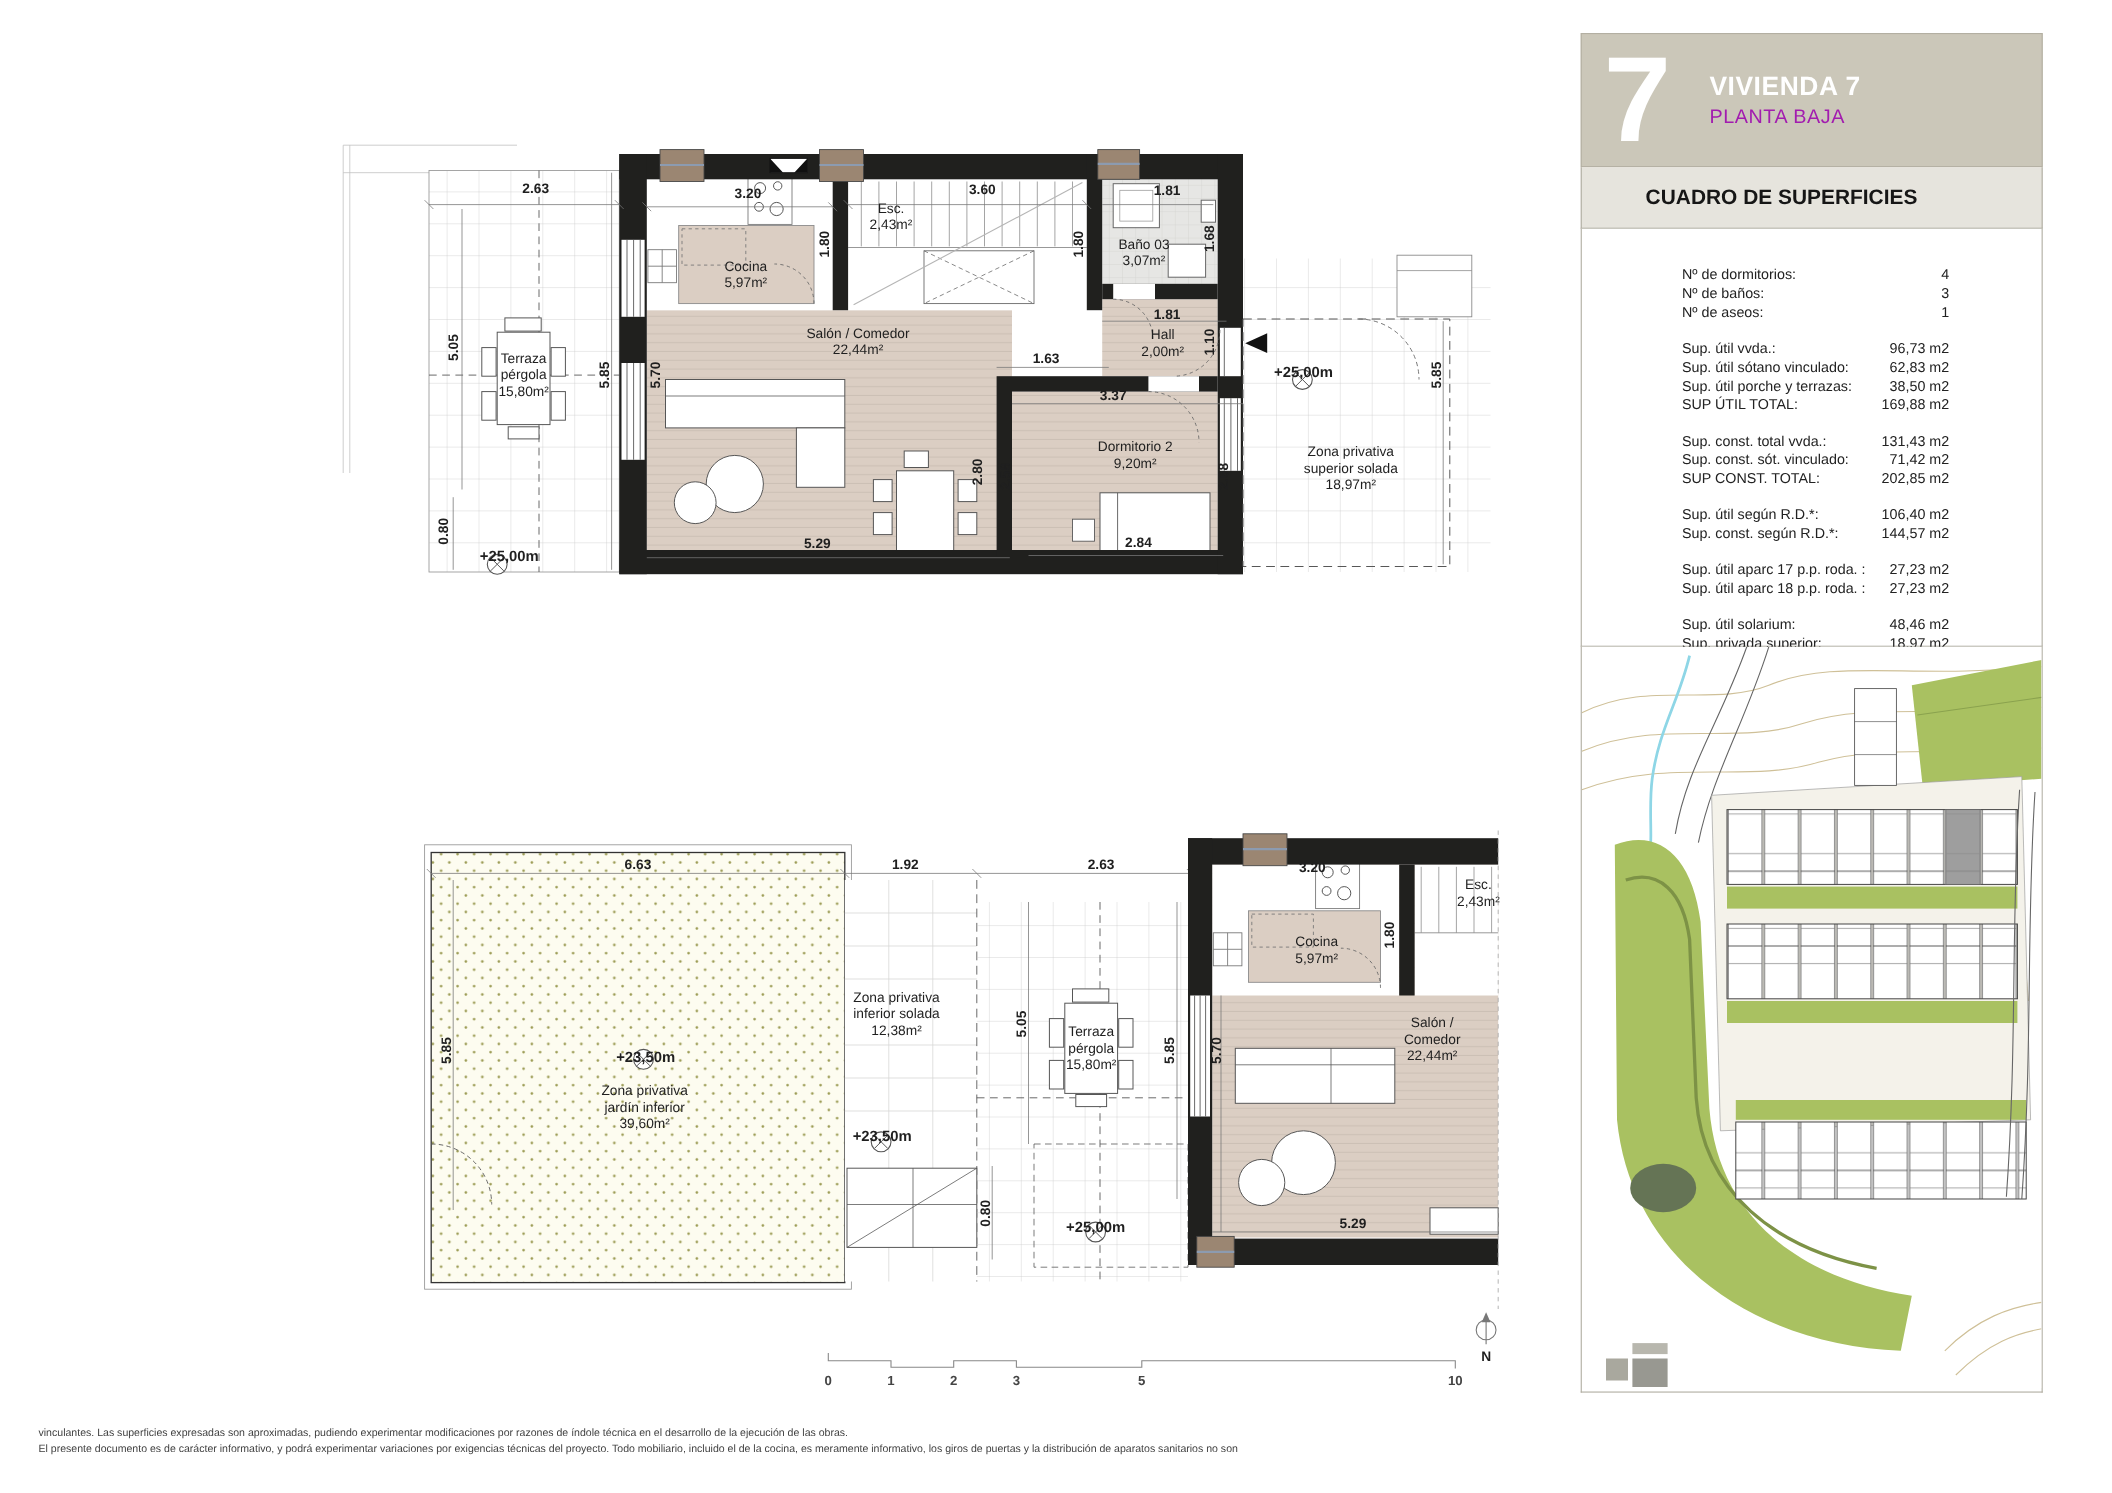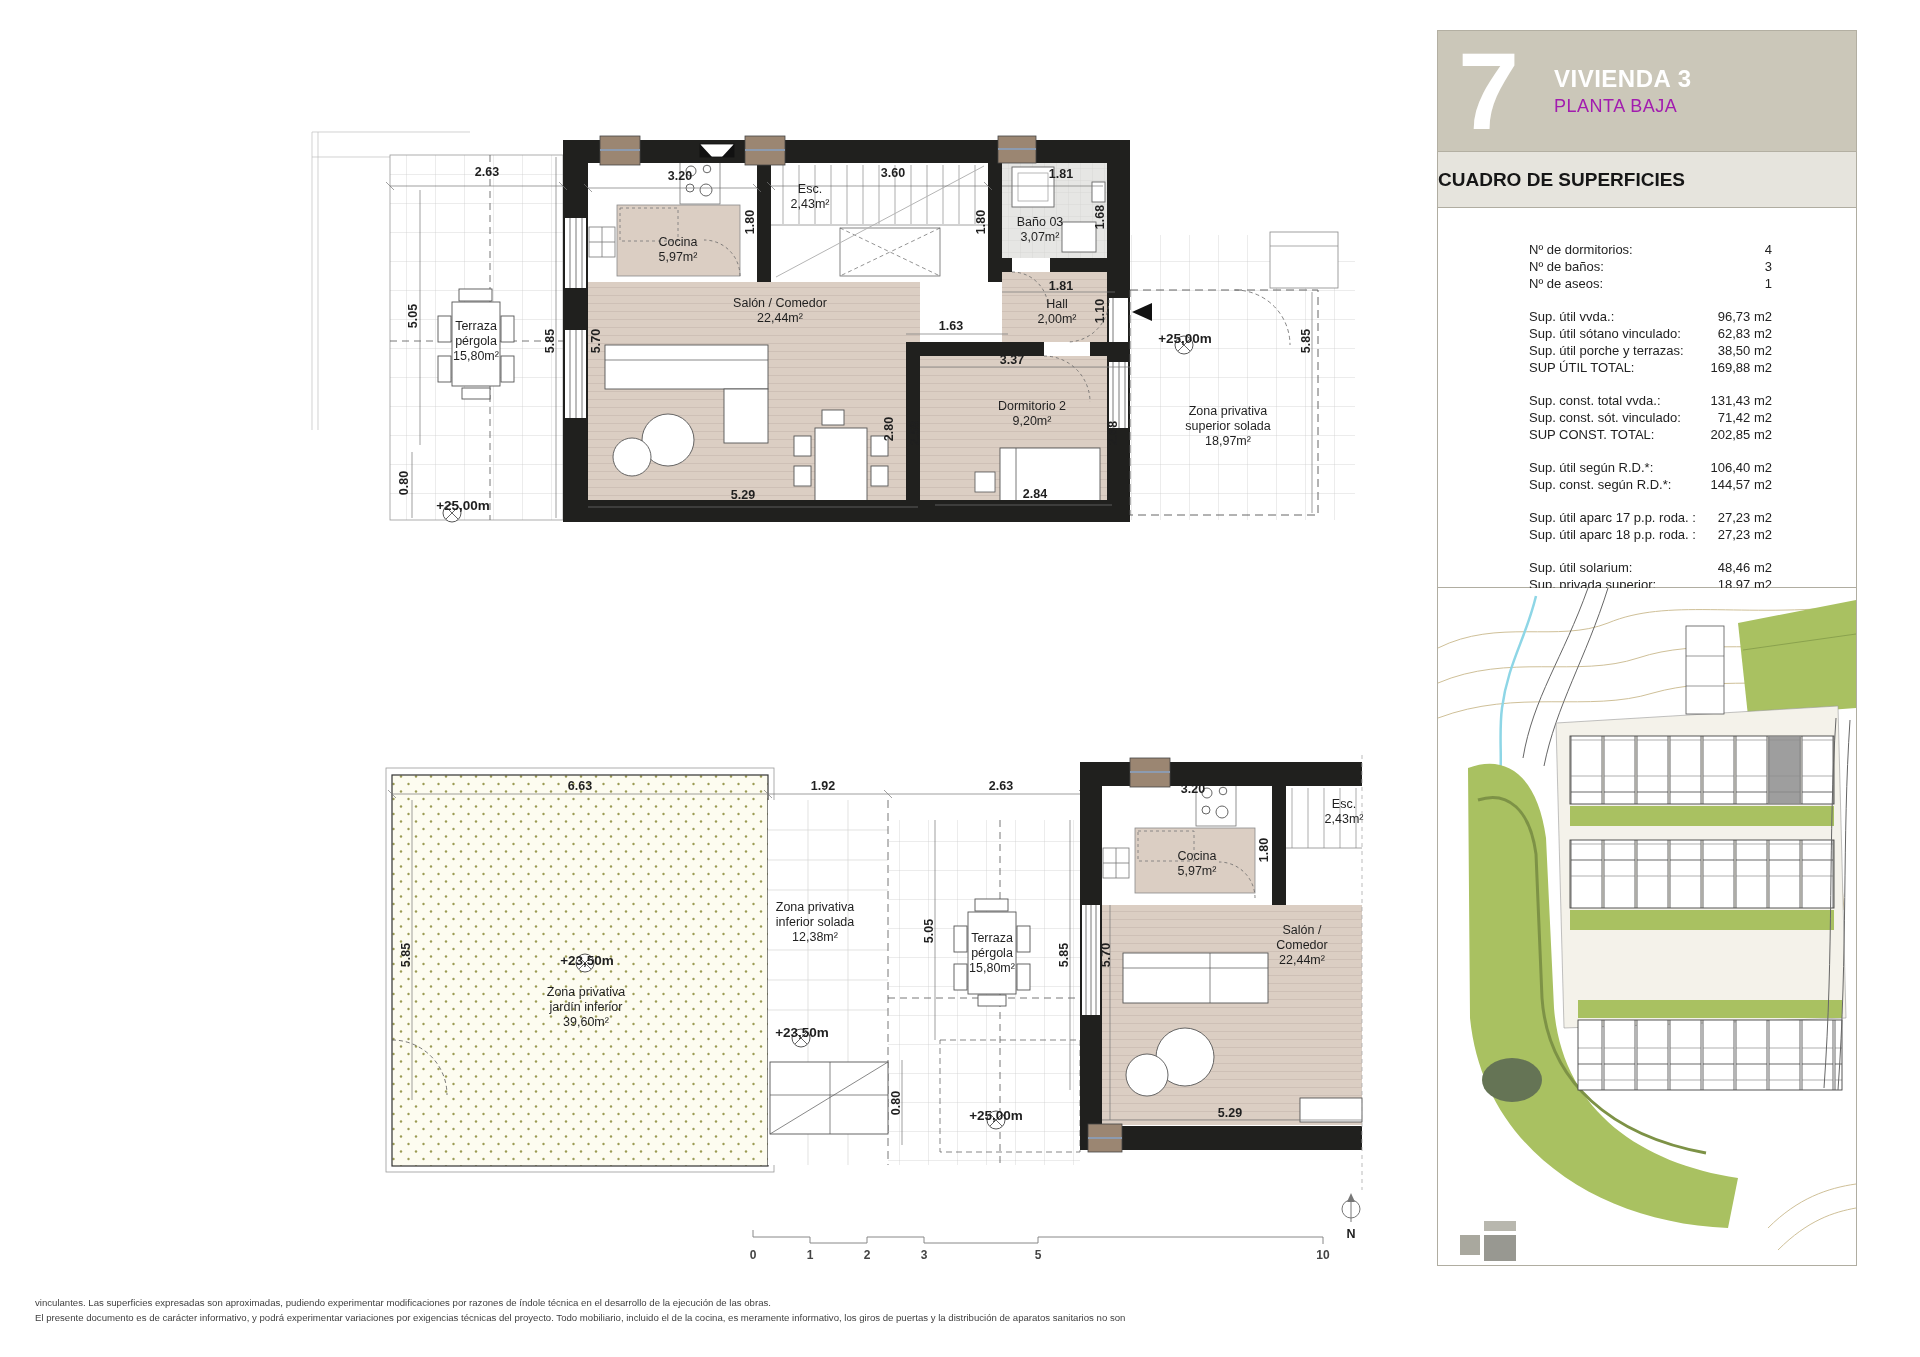--- a/index.html
+++ b/index.html
@@ -14,21 +14,21 @@
   .plb.lvl{font-weight:700;font-size:13.5px;margin-top:17px;}
   .plb.rot{transform:translate(-50%,-50%) rotate(-90deg);}
   
   #sidebar{position:absolute;left:1437px;top:30px;width:420px;}
   .sb-header{box-sizing:border-box;height:122px;background:#cbc7b9;border:1px solid #b3afa2;
              display:flex;align-items:center;padding-left:20px;}
   .sb-num{font-size:110px;font-weight:700;color:#fff;line-height:.88;width:96px;}
   .sb-title{font-size:24px;font-weight:700;color:#fff;letter-spacing:.5px;}
   .sb-sub{font-size:18px;color:#a21caf;letter-spacing:.5px;margin-top:3px;}
   .sb-strip{box-sizing:border-box;height:56px;background:#e6e4dd;border:1px solid #b0ada1;border-top:none;
-            display:flex;align-items:center;font-size:19px;font-weight:700;color:#161616;}
+            display:flex;align-items:center;padding-left:58px;font-size:19px;font-weight:700;color:#161616;}
   .sb-table{box-sizing:border-box;height:380px;background:#fff;border:1px solid #b0ada1;border-top:none;
             padding:33px 84px 0 91px;font-size:13px;color:#222;}
   .srow{display:flex;justify-content:space-between;line-height:17px;}
   .srow.gap{margin-top:16px;}
   .sv{text-align:right;}
   .sb-map{box-sizing:border-box;height:678px;border:1px solid #b0ada1;border-top:none;
           position:relative;background:#fff;overflow:hidden;}
   .sb-logo{position:absolute;left:22px;bottom:4px;}
   
   #disclaimer{position:absolute;left:35px;top:1295px;font-size:9.6px;line-height:15px;
@@ -364,21 +364,21 @@
       <span style="left: 867px; top: 1248px;">2</span>
       <span style="left: 924px; top: 1248px;">3</span>
       <span style="left: 1038px; top: 1248px;">5</span>
       <span style="left: 1323px; top: 1248px;">10</span>
     </div>
 
   <aside id="sidebar">
     <div class="sb-header">
       <div class="sb-num">7</div>
       <div>
-        <div class="sb-title">VIVIENDA 3</div>
+        <div class="sb-title">VIVIENDA 7</div>
         <div class="sb-sub">PLANTA BAJA</div>
       </div>
     </div>
     <div class="sb-strip">CUADRO DE SUPERFICIES</div>
     <div class="sb-table" id="surface-table">
         <div class="srow">
           <span class="sl">Nº de dormitorios:</span>
           <span class="sv">4</span>
         </div>
         <div class="srow">

